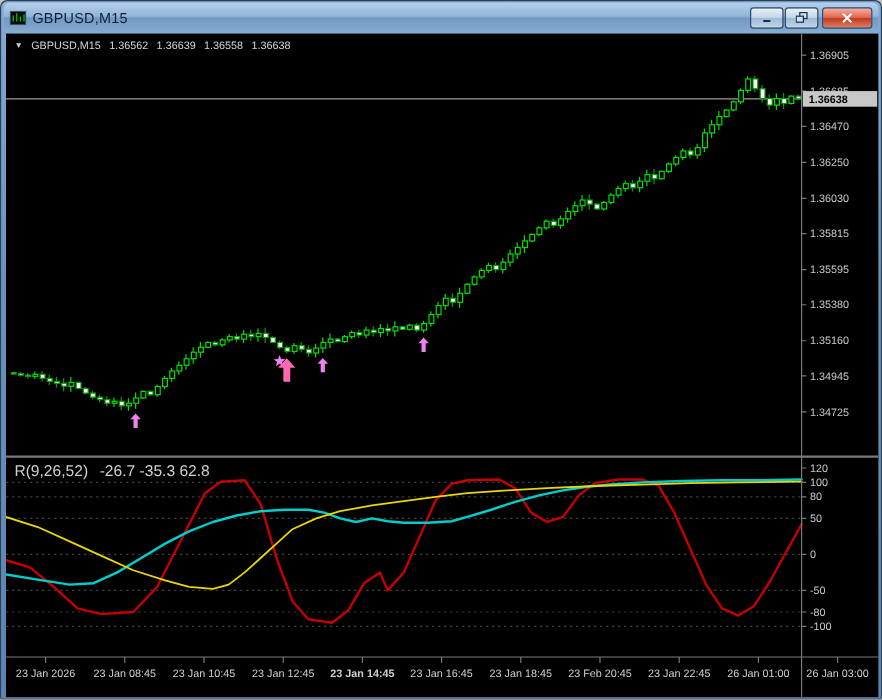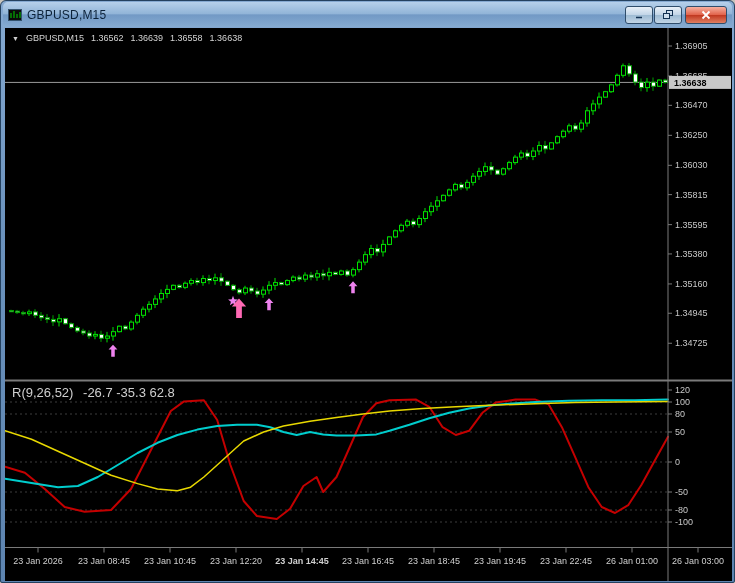--- a/index.html
+++ b/index.html
@@ -375,23 +375,23 @@
 
     <div class="ind-label">
       <span>R(9,26,52)</span>
       <span>-26.7 -35.3 62.8</span>
     </div>
 
     <div id="time-axis">
         <div class="tlabel" style="left: 33px;">23 Jan 2026</div>
         <div class="tlabel" style="left: 99px;">23 Jan 08:45</div>
         <div class="tlabel" style="left: 165px;">23 Jan 10:45</div>
-        <div class="tlabel" style="left: 231px;">23 Jan 12:20</div>
+        <div class="tlabel" style="left: 231px;">23 Jan 12:45</div>
         <div class="tlabel" style="left: 297px; font-weight: bold;">23 Jan 14:45</div>
         <div class="tlabel" style="left: 363px;">23 Jan 16:45</div>
         <div class="tlabel" style="left: 429px;">23 Jan 18:45</div>
-        <div class="tlabel" style="left: 495px;">23 Jan 19:45</div>
+        <div class="tlabel" style="left: 495px;">23 Feb 20:45</div>
         <div class="tlabel" style="left: 561px;">23 Jan 22:45</div>
         <div class="tlabel" style="left: 627px;">26 Jan 01:00</div>
         <div class="tlabel" style="left: 693px;">26 Jan 03:00</div>
       </div>
   </div>
 </div>
 
 </body></html>

